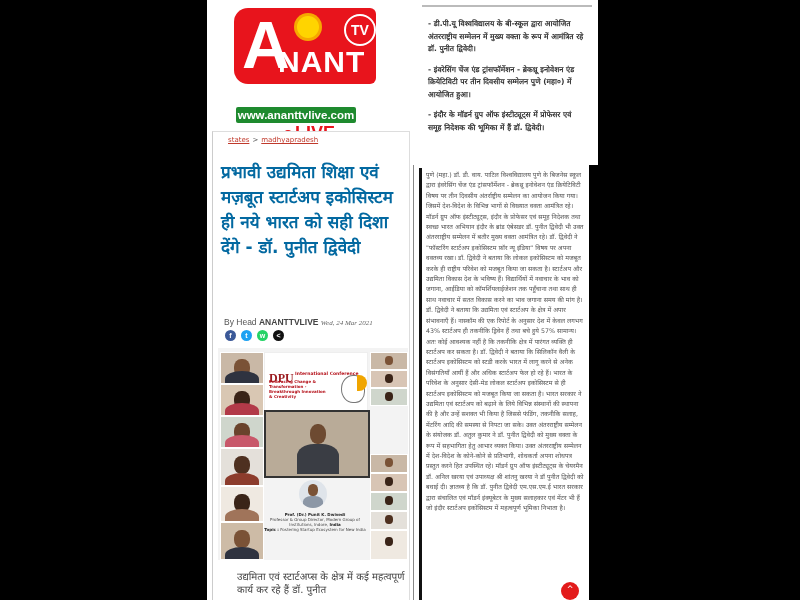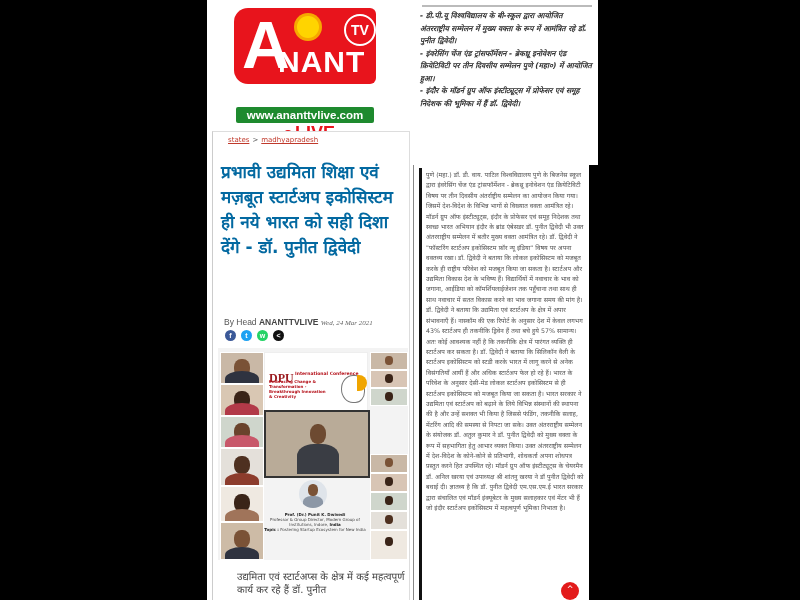--- a/index.html
+++ b/index.html
@@ -15,21 +15,21 @@
   .logo-red {
     position: absolute; left: 0; top: 0; width: 142px; height: 76px; background: #e8141c;
     border-radius: 14px 6px 6px 14px;
   }
   .logo-a { position: absolute; left: 8px; top: 4px; font-family: "Liberation Sans", sans-serif; font-weight: bold; color: #fff; font-size: 66px; line-height: 66px; }
   .logo-nant { position: absolute; left: 44px; top: 38px; font-family: "Liberation Sans", sans-serif; font-weight: bold; color: #fff; font-size: 30px; letter-spacing: 1px; line-height: 32px; }
   .logo-sun { position: absolute; left: 63px; top: 8px; width: 22px; height: 22px; border-radius: 50%; background: #ffd400; box-shadow: 0 0 0 3px #f6a800; }
   .logo-tv { position: absolute; left: 110px; top: 6px; width: 28px; height: 28px; border: 2px solid #fff; border-radius: 50%; color: #fff; font-family: "Liberation Sans", sans-serif; font-weight: bold; font-size: 14px; text-align: center; line-height: 28px; }
   .logo-live { position: absolute; left: 50px; top: 78px; color: #e8141c; font-family: "Liberation Sans", sans-serif; font-weight: bold; font-size: 18px; line-height: 20px; margin-top: 37px; }
   .logo-live .dot { display: inline-block; width: 8px; height: 8px; border-radius: 50%; background: #e8141c; margin-right: 3px; vertical-align: middle; }
-  .logo-url { position: absolute; left: 2px; top: 99px; width: 138px; height: 16px; background: #1e8a2e; color: #fff; font-family: "Liberation Sans", sans-serif; font-weight: bold; font-size: 11.5px; text-align: center; line-height: 16px; border-radius: 2px; }
+  .logo-url { position: absolute; left: 2px; top: 99px; width: 120px; height: 16px; background: #1e8a2e; color: #fff; font-family: "Liberation Sans", sans-serif; font-weight: bold; font-size: 11.5px; text-align: center; line-height: 16px; border-radius: 2px; }
 
   
   .card { position: absolute; left: 212px; top: 131px; width: 196px; height: 469px; border-left: 1px solid #ccc; border-top: 1px solid #ddd; border-right: 1px solid #ddd; background: #fff; }
   .breadcrumb { position: absolute; left: 15px; top: 4px; font-size: 7px; color: #c0392b; }
   .breadcrumb span { text-decoration: underline; }
   .breadcrumb .sep { text-decoration: none; color: #555; margin: 0 3px; }
   .headline { position: absolute; left: 8px; top: 28px; width: 186px; font-family: "DejaVu Sans", sans-serif; font-weight: bold; font-size: 17px; line-height: 25px; color: #0369a1; }
   .summary { position: absolute; left: 10px; top: 137px; width: 182px; font-size: 8px; line-height: 13px; color: #444; }
   .byline { position: absolute; left: 11px; top: 185px; font-size: 8.5px; color: #555; font-family: "Liberation Sans", sans-serif; }
   .byline b { color: #444; font-weight: bold; }
@@ -55,21 +55,21 @@
   .profile-pic .face { position: absolute; left: 9px; top: 4px; width: 10px; height: 12px; border-radius: 45%; background: #7a5236; }
   .profile-pic .body { position: absolute; left: 4px; top: 16px; width: 20px; height: 14px; border-radius: 40% 40% 0 0; background: #8c97a6; }
   .prof-name { position: absolute; left: 46px; top: 164px; width: 102px; text-align: center; font-size: 4px; line-height: 5px; color: #444; }
   .prof-name b { color: #222; }
 
   .bottom-caption { position: absolute; left: 8px; top: 438px; width: 182px; font-size: 10px; line-height: 13px; color: #444; margin-left: 16px; }
 
   
   .highlights-top-rule { position: absolute; left: 422px; top: 5px; width: 170px; height: 2px; background: #bbb; }
   .highlights { position: absolute; left: 420px; top: 10px; width: 172px; font-size: 7.5px; line-height: 12.5px; color: #333; font-weight: bold; }
-  .highlights div { margin: 0; font-style: italic; }
+  .highlights div { margin: 8px; }
 
   
   .body-col { position: absolute; left: 414px; top: 168px; width: 175px; height: 432px; background: #fff; }
   .body-col .bar { position: absolute; left: 5px; top: 0; width: 3px; height: 432px; background: #111; }
   .body-text { position: absolute; left: 12px; top: 2px; width: 160px; font-size: 6.3px; line-height: 10.4px; color: #555; }
   .body-divider { position: absolute; left: 413px; top: 165px; width: 1px; height: 435px; background: #888; }
   .scroll-top-btn { position: absolute; left: 561px; top: 582px; width: 18px; height: 18px; border-radius: 50%; background: #e31b1b; color: #fff; font-size: 8px; text-align: center; line-height: 16px; }
 </style>
 </head>
 <body>

